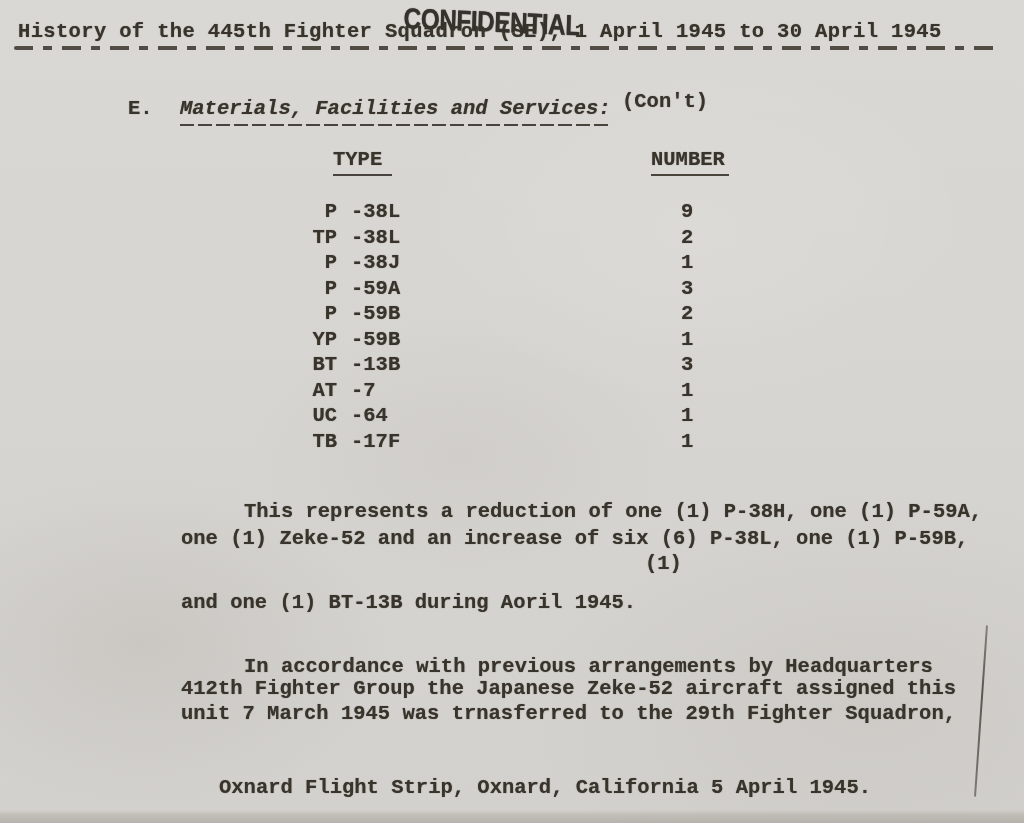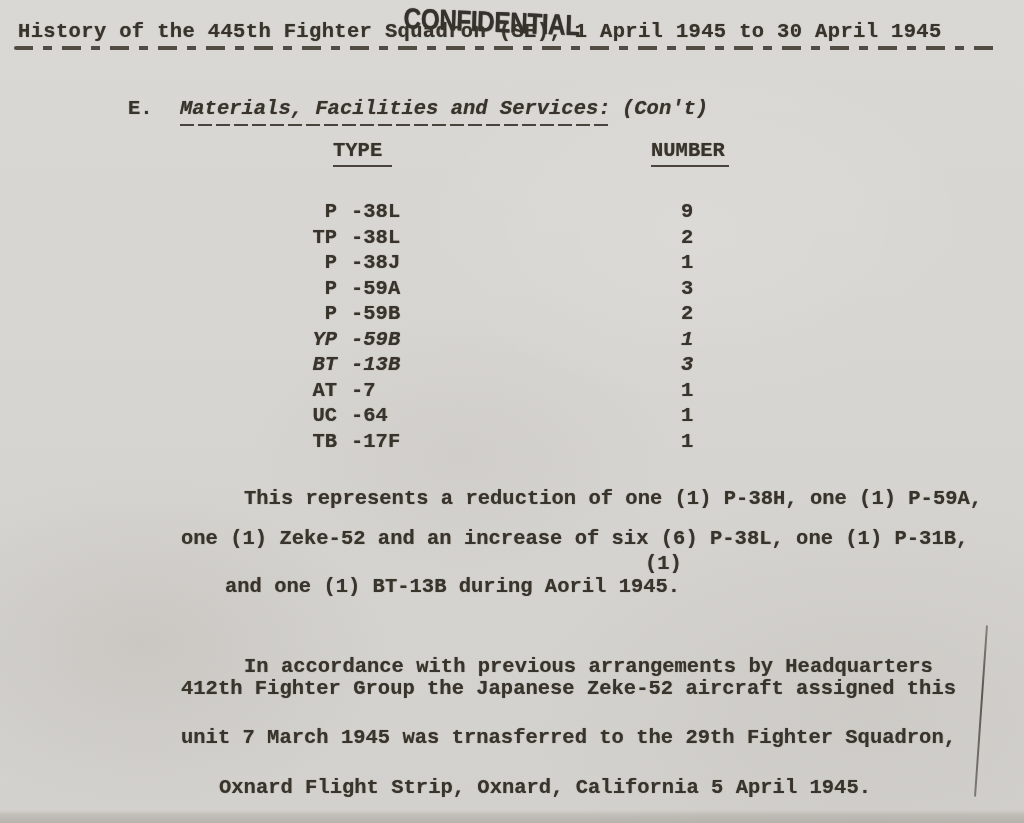--- a/index.html
+++ b/index.html
@@ -46,23 +46,23 @@
     transform-origin:left top;
     text-shadow:0 0 1.2px rgba(30,27,22,0.8), 0.5px 0.5px 0 rgba(30,27,22,0.35);
     opacity:0.92;
   }
   
   #section-label{left:128px;top:97px;}
   #section-heading{left:180px;top:97px;padding-bottom:6px;
     background:repeating-linear-gradient(90deg, rgba(56,52,44,0.9) 0 14px, transparent 14px 18px);
     background-repeat:no-repeat;background-position:0 bottom;background-size:433px 2.5px;font-style:italic;
   }
-  #section-cont{left:622px;top:97px;font-style:italic;}
+  #section-cont{left:622px;top:90px;}
   
-  .col-head{top:139px;border-bottom:2.5px solid rgba(56,52,44,0.9);padding-bottom:3px;}
+  .col-head{top:148px;border-bottom:2.5px solid rgba(56,52,44,0.9);padding-bottom:3px;}
   #col-type{left:333px;padding-right:10px;}
   #col-number{left:651px;padding-right:4px;}
   .trow{position:absolute;left:0;width:100%;height:24px;}
   .t-pre{position:absolute;left:267px;width:70px;text-align:right;}
   .t-rest{position:absolute;left:351px;}
   .t-num{position:absolute;left:681px;}
   
   .pline{position:absolute;left:181px;}
   .pline.indent{padding-left:63px;}
   #typed-insertion{left:645px;top:552px;}
@@ -113,26 +113,26 @@
     <div class="trow" style="top: 276.5px;">
       <span class="t-pre ink">P</span>
       <span class="t-rest ink">-59A</span>
       <span class="t-num ink">3</span>
     </div>
     <div class="trow" style="top: 302px;">
       <span class="t-pre ink">P</span>
       <span class="t-rest ink">-59B</span>
       <span class="t-num ink">2</span>
     </div>
-    <div class="trow" style="top: 327.5px; font-style: italic;">
+    <div class="trow" style="top: 327.5px;">
       <span class="t-pre ink">YP</span>
       <span class="t-rest ink">-59B</span>
       <span class="t-num ink">1</span>
     </div>
-    <div class="trow" style="top: 353px; font-style: italic;">
+    <div class="trow" style="top: 353px;">
       <span class="t-pre ink">BT</span>
       <span class="t-rest ink">-13B</span>
       <span class="t-num ink">3</span>
     </div>
     <div class="trow" style="top: 378.5px;">
       <span class="t-pre ink">AT</span>
       <span class="t-rest ink">-7</span>
       <span class="t-num ink">1</span>
     </div>
     <div class="trow" style="top: 404px;">
@@ -144,27 +144,27 @@
       <span class="t-pre ink">TB</span>
       <span class="t-rest ink">-17F</span>
       <span class="t-num ink">1</span>
     </div>
   </div>
 
 <div id="typed-insertion" class="abs ink">(1)</div>
 
 <div id="paragraphs">
     <div>
-      <div class="pline ink indent" style="top: 487px;">This represents a reduction of one (1) P-38H, one (1) P-59A,</div>
-      <div class="pline ink" style="top: 527px;">one (1) Zeke-52 and an increase of six (6) P-38L, one (1) P-31B,</div>
-      <div class="pline ink" style="top: 575px; margin-left: 44px;">and one (1) BT-13B during Aoril 1945.</div>
+      <div class="pline ink indent" style="top: 500px;">This represents a reduction of one (1) P-38H, one (1) P-59A,</div>
+      <div class="pline ink" style="top: 527px;">one (1) Zeke-52 and an increase of six (6) P-38L, one (1) P-59B,</div>
+      <div class="pline ink" style="top: 591px;">and one (1) BT-13B during Aoril 1945.</div>
     </div>
     <div>
       <div class="pline ink indent" style="top: 627px; margin-top: 28px;">In accordance with previous arrangements by Headquarters</div>
       <div class="pline ink" style="top: 677px;">412th Fighter Group the Japanese Zeke-52 aircraft assigned this</div>
-      <div class="pline ink" style="top: 726px;">unit 7 March 1945 was trnasferred to the 29th Fighter Squadron,</div>
+      <div class="pline ink" style="top: 702px;">unit 7 March 1945 was trnasferred to the 29th Fighter Squadron,</div>
       <div class="pline ink" style="top: 776px; margin-left: 38px;">Oxnard Flight Strip, Oxnard, California 5 April 1945.</div>
     </div>
   </div>
 
 <div id="pen-mark" class="abs"></div>
 
 <div id="bottom-edge" class="abs"></div>
 
 </body></html>

